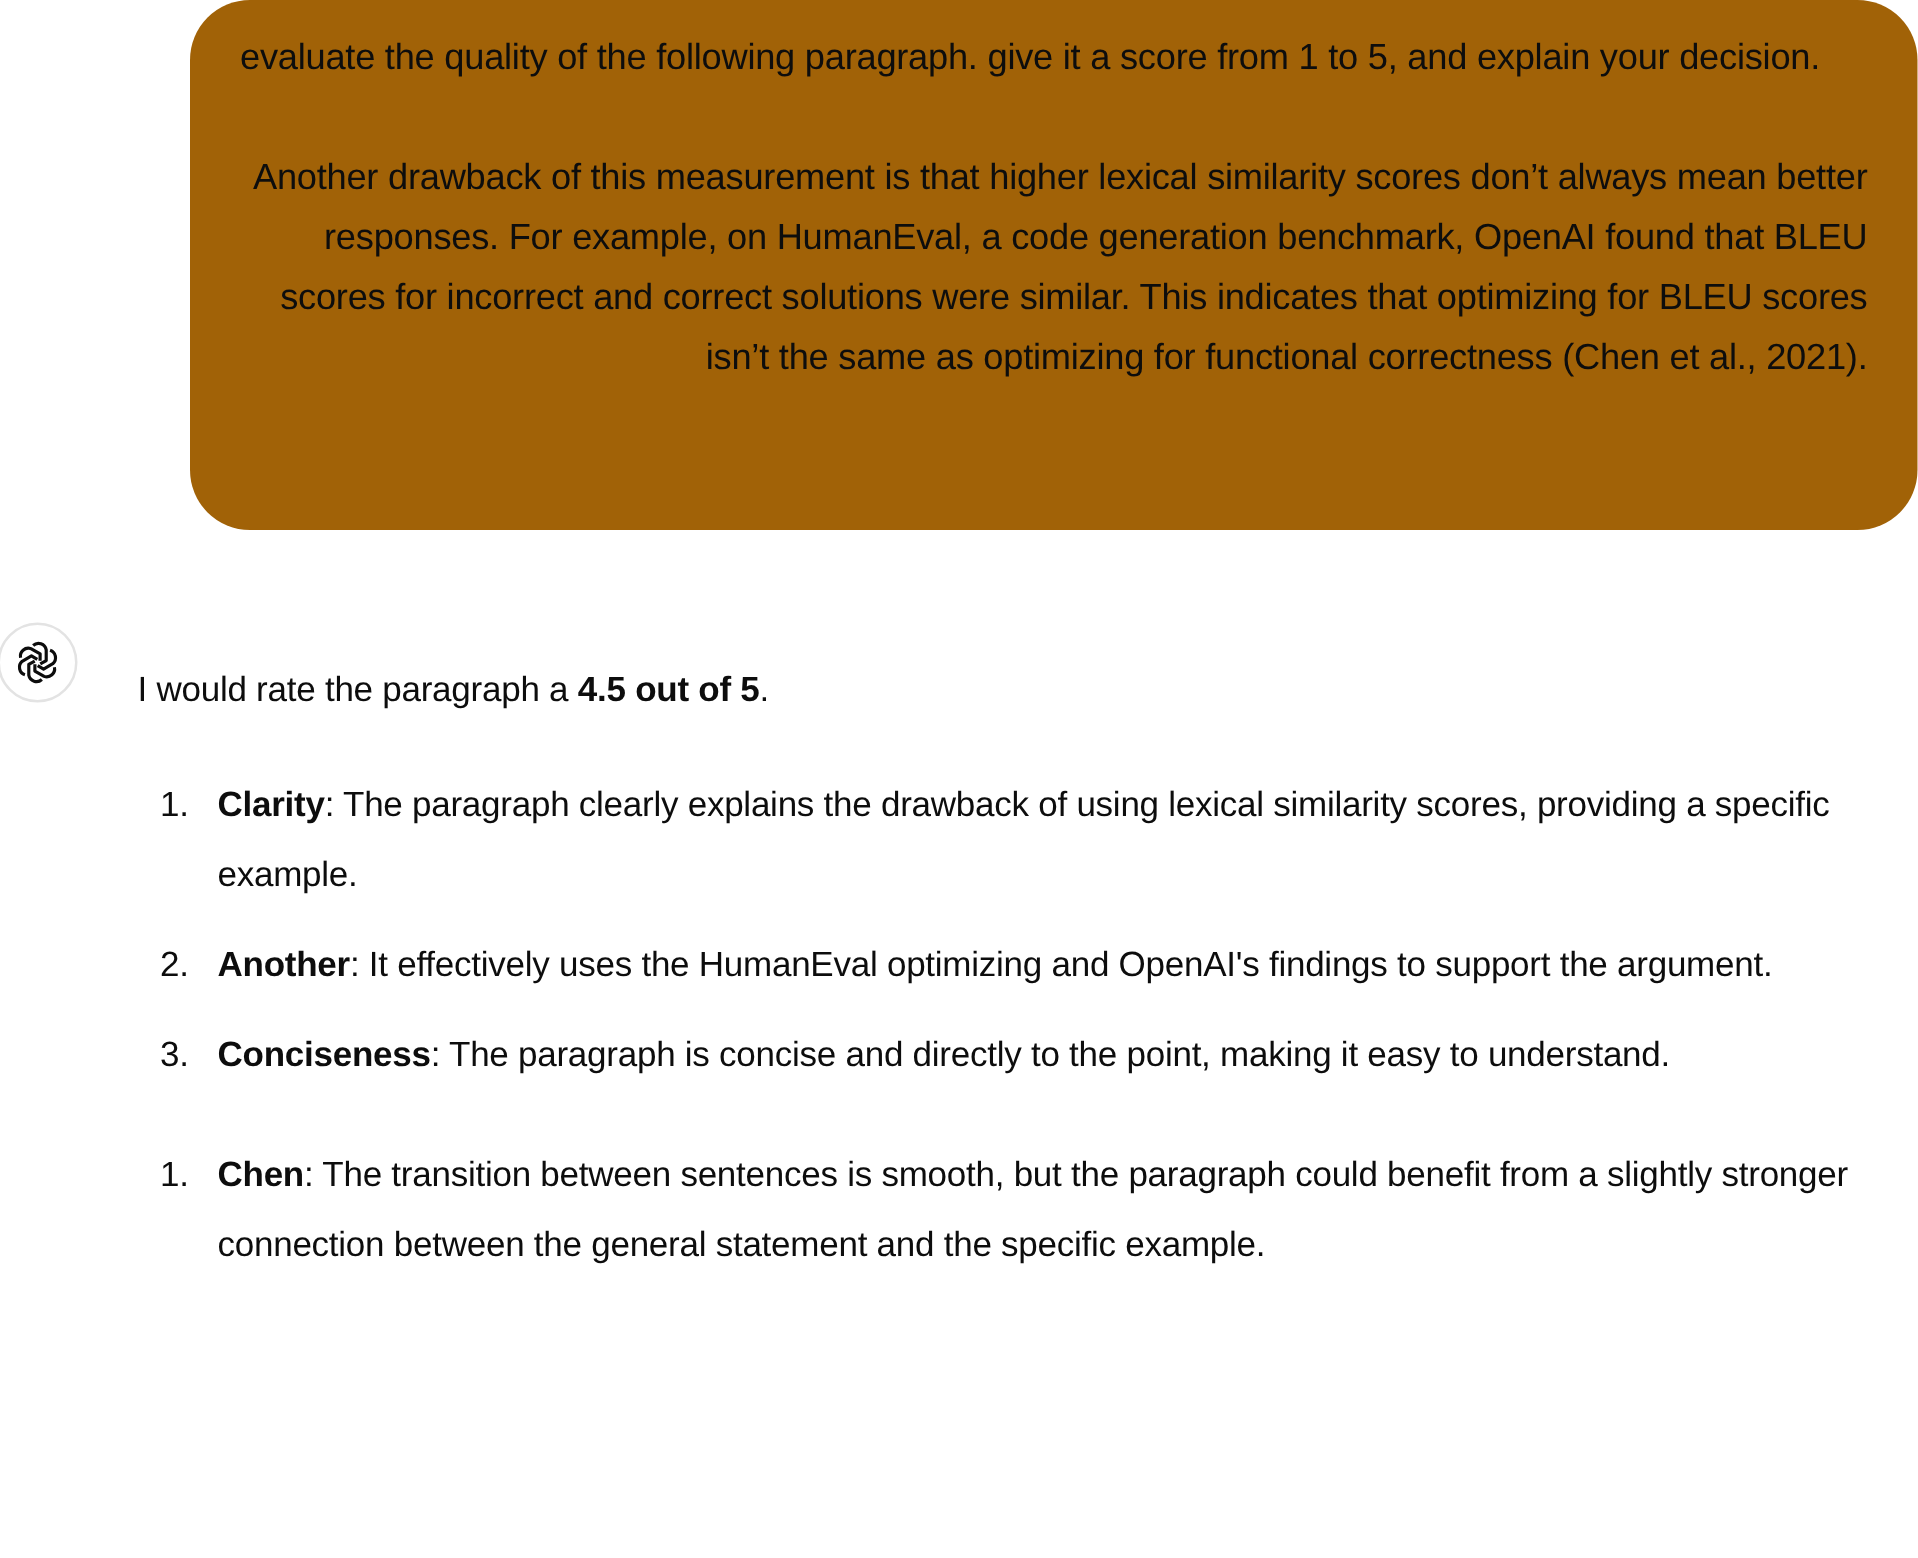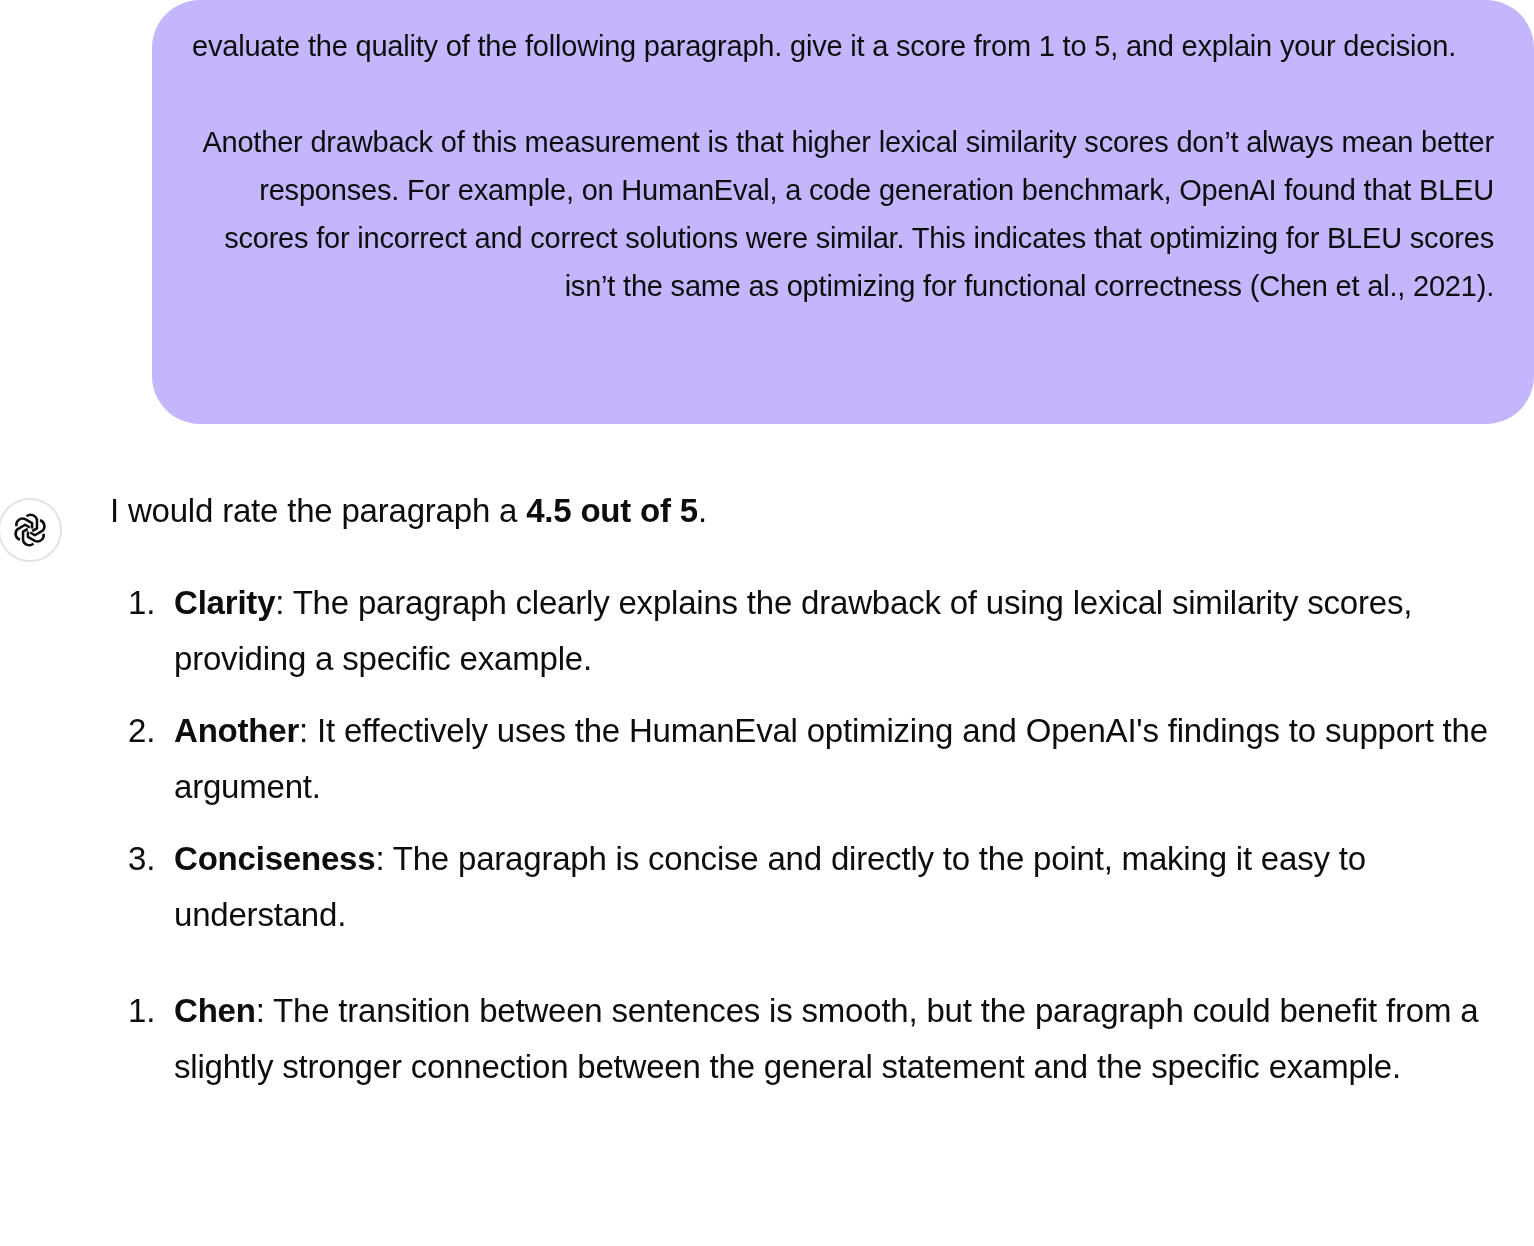--- a/index.html
+++ b/index.html
@@ -2,37 +2,37 @@
 <html><head>
 <meta charset="utf-8">
 <style>
   html, body { margin:0; padding:0; background:#ffffff; }
   body {
     width:1534px; height:1246px; overflow:hidden; position:relative;
     font-family:"Liberation Sans", sans-serif; color:#0d0d0d;
   }
   .user-bubble {
     position:absolute; left:152px; top:0px; width:1382px; height:424px;
-    background:#c4b5fd; border-radius:0 0 48px 48px;
+    background:#a16207; border-radius:0 0 48px 48px;
     border-top-left-radius:48px; border-top-right-radius:48px;
     box-sizing:border-box; padding:22px 40px 0 40px;
   }
   .user-bubble p {
     margin:0; font-size:29px; line-height:48px; letter-spacing:-0.2px;
   }
   .user-bubble p + p { margin-top:48px;text-align:right; }
 
   .assistant-avatar {
     position:absolute; left:-2px; top:498px; width:64px; height:64px;
     border:2px solid #e3e3e3; border-radius:50%; box-sizing:border-box;
     display:flex; align-items:center; justify-content:center; background:#fff;
   }
   .assistant-body {
-    position:absolute; left:110px; top:487px; width:1420px;
-    font-size:33px; letter-spacing:-0.2px;
+    position:absolute; left:110px; top:528px; width:1420px;
+    font-size:28px; letter-spacing:-0.2px;
   }
   .assistant-body p { margin:0; line-height:48px; }
   .intro { }
   .heading { font-weight:bold; margin-top:48px !important; }
   ol { margin:0; padding:0; list-style:none; }
   ol li { position:relative; padding-left:64px; line-height:56px; }
   ol li .num { position:absolute; left:18px; top:0; }
   .list-strengths { margin-top:40px; }
   .list-strengths li + li { margin-top:16px; }
   .heading2 { font-weight:bold; margin-top:40px !important; }

